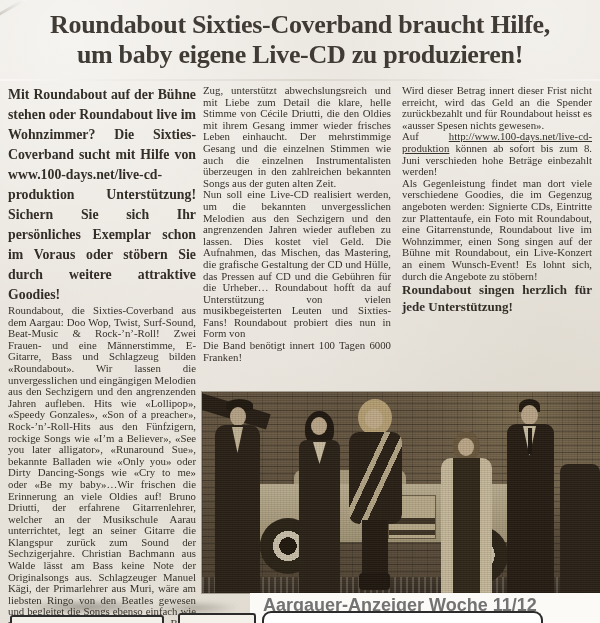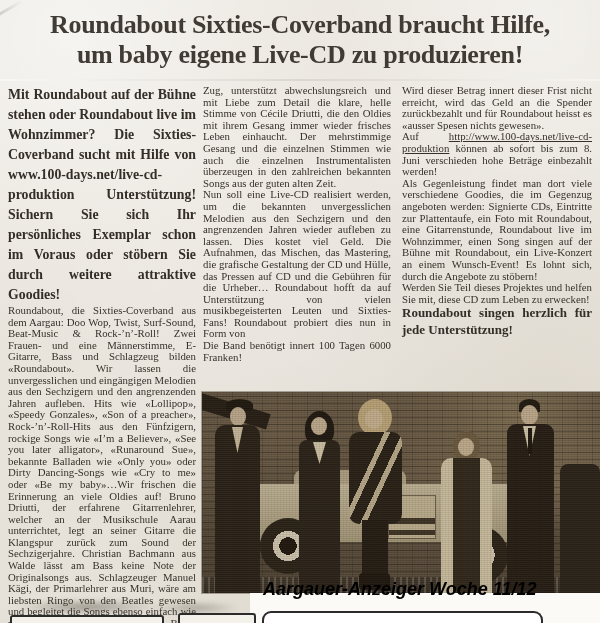--- a/index.html
+++ b/index.html
@@ -114,23 +114,23 @@
     inset:0;pointer-events:none;
     background:
       linear-gradient(rgba(88,68,42,0.12), rgba(88,68,42,0.12)),
       repeating-linear-gradient(0deg, rgba(0,0,0,0.07) 0 1px, rgba(255,255,255,0.04) 1px 2px),
       repeating-linear-gradient(90deg, rgba(0,0,0,0.05) 0 1px, transparent 1px 3px);
   }
 
   
   .caption-strip{position:absolute;left:250px;top:593px;width:350px;height:30px;background:#fbfaf7;}
   .caption-text{
-    position:absolute;left:263px;top:579px;
+    position:absolute;left:263px;top:595px;
     font-family:"Liberation Sans", sans-serif;font-weight:bold;
-    font-size:18px;color:#000000;white-space:nowrap;font-style:italic;
+    font-size:18px;color:#737373;white-space:nowrap;
   }
   .smudge{position:absolute;filter:blur(2.5px);}
   .smudge-a{left:12px;top:599px;width:150px;height:16px;
     background:radial-gradient(ellipse, rgba(60,55,45,0.45), transparent 70%);}
   .smudge-b{left:150px;top:601px;width:90px;height:14px;
     background:radial-gradient(ellipse, rgba(60,55,45,0.35), transparent 70%);}
   .cut-box{position:absolute;border:2px solid #2b2b2b;border-bottom:none;background:#f4f1eb;}
   .cut-box-1{left:10px;top:615px;width:150px;height:8px;border-radius:3px 3px 0 0;}
   .cut-box-2{left:178px;top:613px;width:74px;height:10px;border-radius:3px 3px 0 0;}
   .cut-box-3{left:262px;top:611px;width:277px;height:12px;border-radius:9px 9px 0 0;background:#ffffff;}
@@ -155,21 +155,20 @@
 <div class="col col-mid">
   <p>Zug, unterstützt abwechslungsreich und mit Liebe zum Detail die klare, helle Stimme von Cécile Driutti, die den Oldies mit ihrem Gesang immer wieder frisches Leben einhaucht. Der mehrstimmige Gesang und die einzelnen Stimmen wie auch die einzelnen Instrumentalisten überzeugen in den zahlreichen bekannten Songs aus der guten alten Zeit.</p>
   <p>Nun soll eine Live-CD realisiert werden, um die bekannten unvergesslichen Melodien aus den Sechzigern und den angrenzenden Jahren wieder aufleben zu lassen. Dies kostet viel Geld. Die Aufnahmen, das Mischen, das Mastering, die grafische Gestaltung der CD und Hülle, das Pressen auf CD und die Gebühren für die Urheber… Roundabout hofft da auf Unterstützung von vielen musikbegeisterten Leuten und Sixties-Fans! Roundabout probiert dies nun in Form von</p>
   <p class="franken-line">Die Band benötigt innert 100 Tagen 6000 Franken!</p>
 </div>
 
 <div class="col col-right">
   <p>Wird dieser Betrag innert dieser Frist nicht erreicht, wird das Geld an die Spender zurückbezahlt und für Roundabout heisst es «ausser Spesen nichts gewesen».</p>
   <p><span>Auf </span><span class="url-inline">http://www.100-days.net/live-cd-produktion</span><span> können ab sofort bis zum 8. Juni verschieden hohe Beträge einbezahlt werden!</span></p>
   <p>Als Gegenleistung findet man dort viele verschiedene Goodies, die im Gegenzug angeboten werden: Signierte CDs, Eintritte zur Plattentaufe, ein Foto mit Roundabout, eine Gitarrenstunde, Roundabout live im Wohnzimmer, einen Song singen auf der Bühne mit Roundabout, ein Live-Konzert an einem Wunsch-Event! Es lohnt sich, durch die Angebote zu stöbern!</p>
-  <p>Werden Sie Teil dieses Projektes und helfen Sie mit, diese CD zum Leben zu erwecken!</p>
   <p class="thanks">Roundabout singen herzlich für jede Unterstützung!</p>
 </div>
 
 <div class="photo">
   <div class="wall"></div>
   <div class="ground"></div>
   <div class="car-top"></div>
   <div class="car-body"></div>
   <div class="car-grille"></div>
   <div class="wheel wheel-left"></div>

